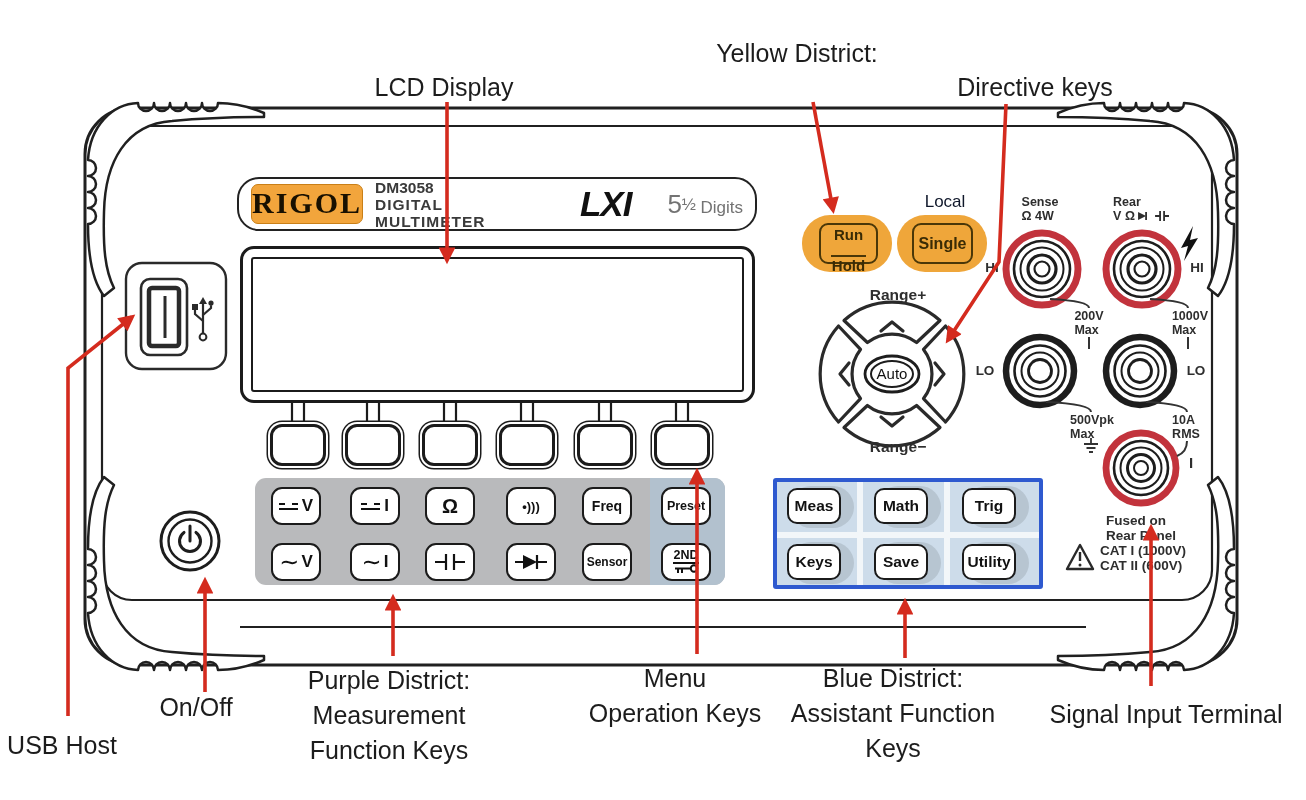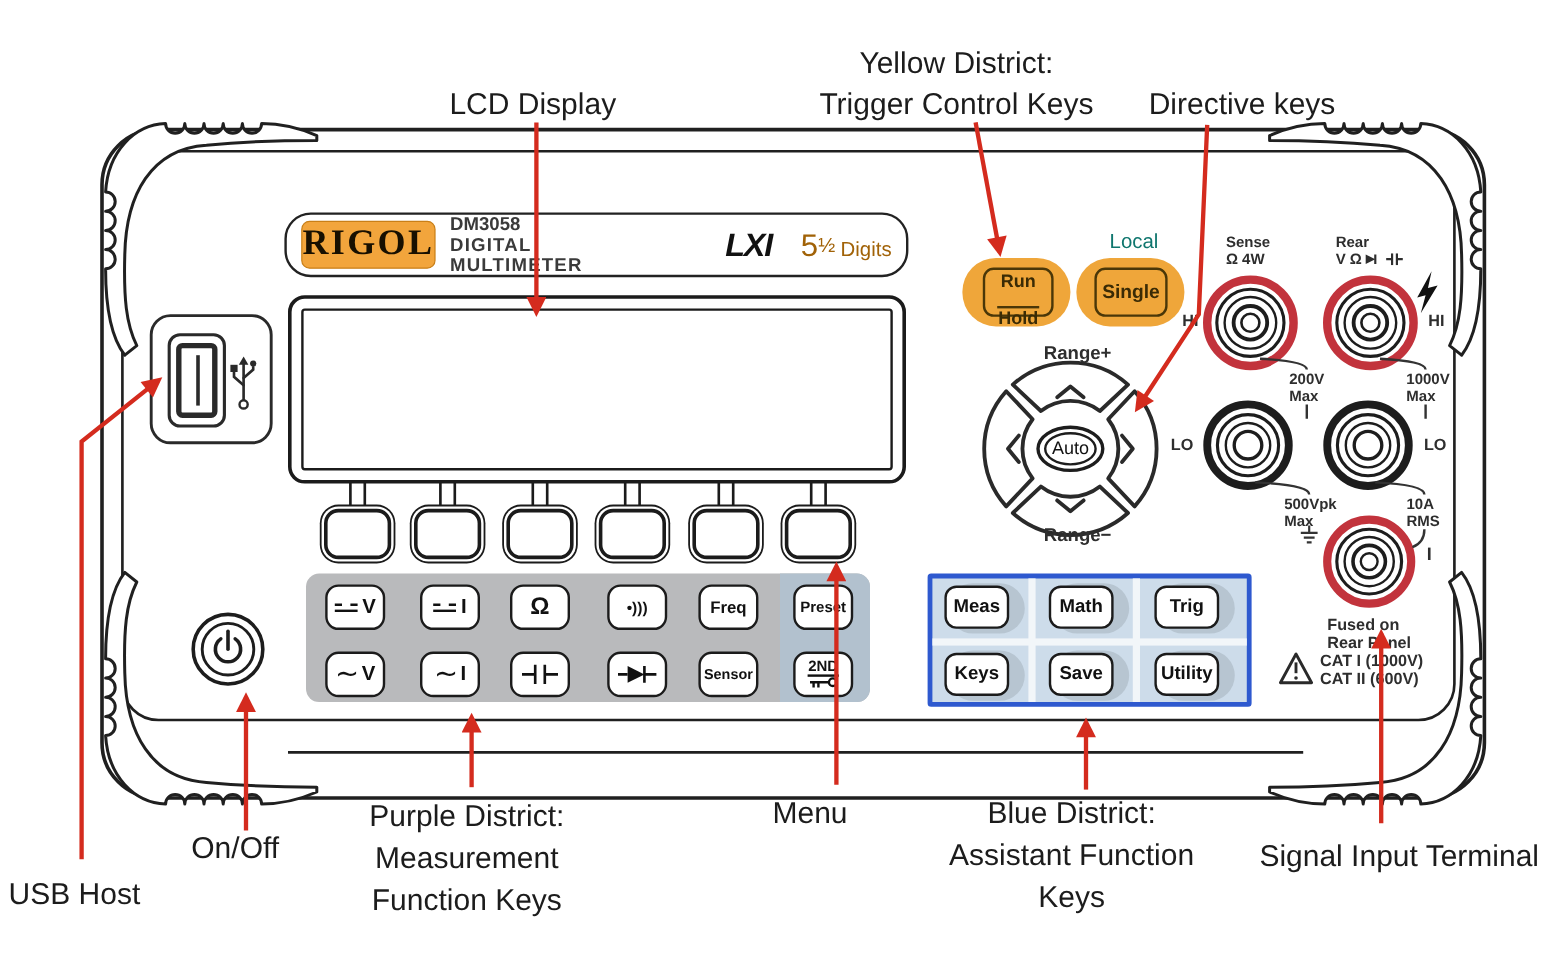--- a/index.html
+++ b/index.html
@@ -12,22 +12,22 @@
   .tl{position:absolute;transform:translateX(-50%);font-weight:bold;color:#2e2e2e;
       white-space:nowrap;text-align:left;font-size:12.5px;line-height:13.5px}
   .tl2{font-size:13.5px;line-height:15px}
   
   .plate{position:absolute;left:237px;top:177px;width:520px;height:54px;box-sizing:border-box;
          border:2.5px solid #222;border-radius:22px;background:#fff;display:flex;align-items:center;padding:0 12px}
   .badge{background:#f2a53c;border:1.5px solid #c97f17;border-radius:7px;padding:1px 0 3px;
          font-family:"Liberation Serif",serif;font-weight:bold;font-size:30px;letter-spacing:2px;color:#181000}
   .modelcol{margin-left:12px;color:#3a3a3a;line-height:17px;font-size:15.5px;font-weight:bold}
   .modeltype{word-spacing:8px;letter-spacing:1px}
-  .lxi{margin-left:40px;font-style:italic;font-weight:bold;font-size:27px;letter-spacing:-1px;color:#111}
-  .digits{margin-left:24px;color:#a16207;white-space:nowrap}
+  .lxi{margin-left:40px;font-style:italic;font-weight:bold;font-size:35px;letter-spacing:-1px;color:#111}
+  .digits{margin-left:36px;color:#737373;white-space:nowrap}
   .digits .n{font-size:26px}.digits .f{font-size:17px;vertical-align:3px}.digits .w{font-size:17px}
   
   .lcd{position:absolute;left:240px;top:246px;width:515px;height:157px;box-sizing:border-box;
        border:3px solid #1b1b1b;border-radius:14px;background:#fff;padding:8px}
   .lcd-inner{width:100%;height:100%;box-sizing:border-box;border:2px solid #1b1b1b;border-radius:3px;background:#fff}
   
   .key{position:absolute;background:#fff;border:2.5px solid #1b1b1b;border-radius:11px;box-sizing:border-box;
        display:flex;align-items:center;justify-content:center;color:#111}
   .menukey{width:56px;height:42px;border-width:3px;border-radius:12px;
            box-shadow:0 0 0 2px #fff,0 0 0 3.5px #1b1b1b}
@@ -46,21 +46,21 @@
               color:#3a2b05;font-weight:bold;font-size:15px;line-height:17px}
   .runline{border-bottom:2px solid #4a3708;padding:12px 3px}
   .blue-district{position:absolute;left:773px;top:478px;width:270px;height:111px;box-sizing:border-box;
                  border:4px solid #2e59cf;background:#cddcea;border-radius:3px}
   .bsep{position:absolute;background:#f2f6f9}
   .bpill{position:absolute;width:64px;height:42px;border-radius:21px;background:#b7c5d1}
   .fnpanel{position:absolute;left:255px;top:478px;width:470px;height:107px;background:#b9babc;border-radius:11px}
   .fncol6{position:absolute;left:395px;top:0;width:75px;height:107px;background:#b2c1ce;border-radius:0 11px 11px 0}
   .secondkey{flex-direction:column;line-height:12px}
   .secondtxt{border-bottom:2px solid #111;font-size:12.5px;padding-bottom:1px}
-  .gray{color:#0f766e}
+  .gray{color:#0f172a}
 </style>
 </head>
 <body>
 
 <div class="stage">
 
   <svg class="layer" id="device-layer" width="1306" height="800" viewBox="0 0 1306 800">
 
     <rect x="85" y="108" width="1152" height="557" rx="46" fill="#fff" stroke="#202020" stroke-width="3"></rect>
     <rect x="102" y="126" width="1110" height="474" rx="30" fill="none" stroke="#202020" stroke-width="2.2"></rect>
@@ -177,28 +177,28 @@
       <g stroke="#2a2a2a" stroke-width="2.4" stroke-linejoin="round">
         <path d="M 1080,545 L 1067,569 H 1093 Z"></path>
         <path d="M 1080,552 V 561"></path>
         <circle cx="1080" cy="565" r="1.5" fill="#2a2a2a" stroke="none"></circle>
       </g>
     </g>
   </svg>
 
   <div class="ann" style="left:444px;top:70px">LCD Display</div>
   <div class="ann" style="left:797px;top:36px">Yellow District:</div>
-  <div class="ann" style="left:797px;top:70px">Trigger Control Keys</div>
   <div class="ann" style="left:1035px;top:70px">Directive keys</div>
   <div class="ann" style="left:62px;top:728px">USB Host</div>
   <div class="ann" style="left:196px;top:690px">On/Off</div>
   <div class="ann" style="left:389px;top:663px">Purple District:</div>
   <div class="ann" style="left:389px;top:698px">Measurement</div>
   <div class="ann" style="left:389px;top:733px">Function Keys</div>
   <div class="ann" style="left:675px;top:661px">Menu</div>
+  <div class="ann" style="left:675px;top:696px">Operation Keys</div>
   <div class="ann" style="left:893px;top:661px">Blue District:</div>
   <div class="ann" style="left:893px;top:696px">Assistant Function</div>
   <div class="ann" style="left:893px;top:731px">Keys</div>
   <div class="ann" style="left:1166px;top:697px">Signal Input Terminal</div>
 
   <div class="plate">
     <span class="badge">RIGOL</span>
     <span class="modelcol">
       <div>DM3058</div>
       <div class="modeltype">DIGITAL MULTIMETER</div>

